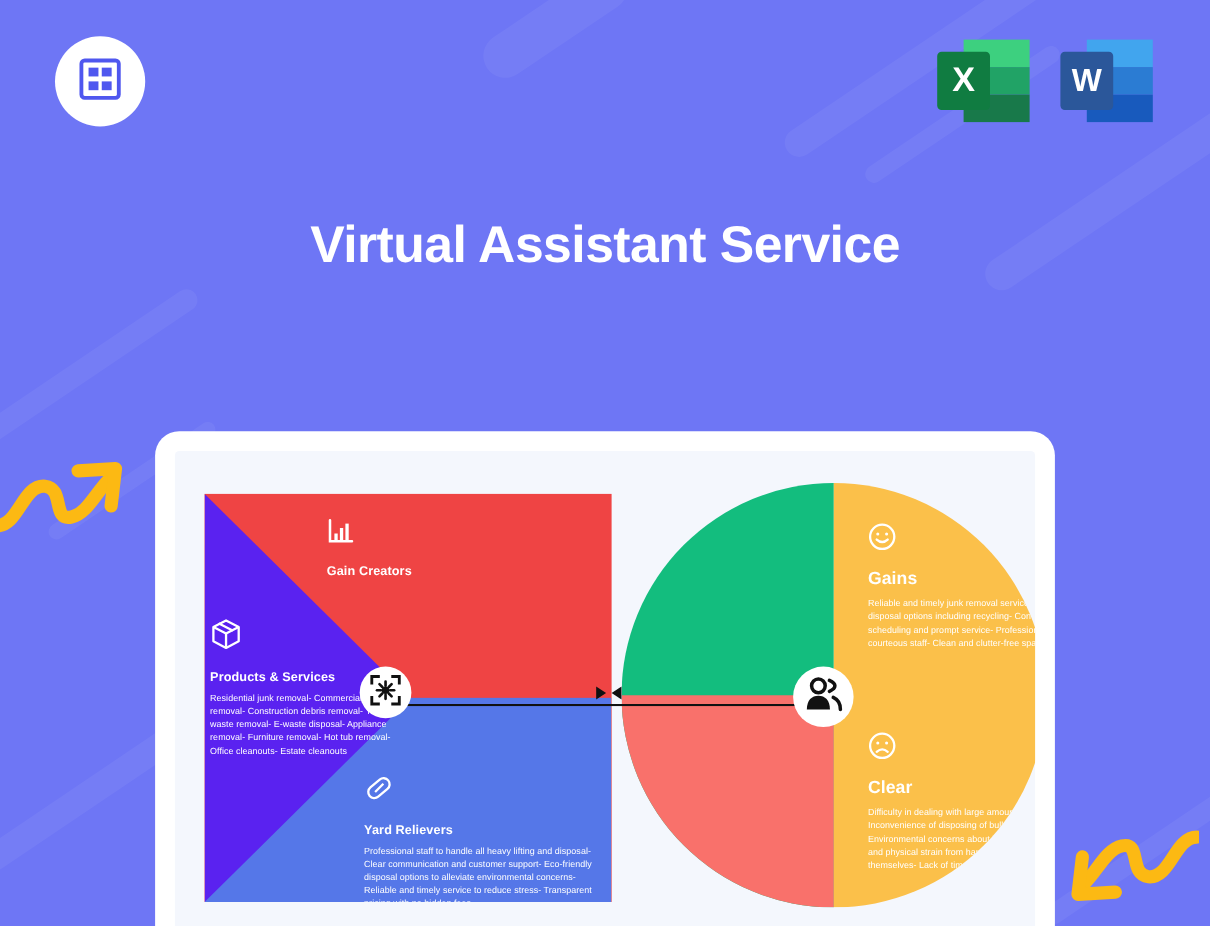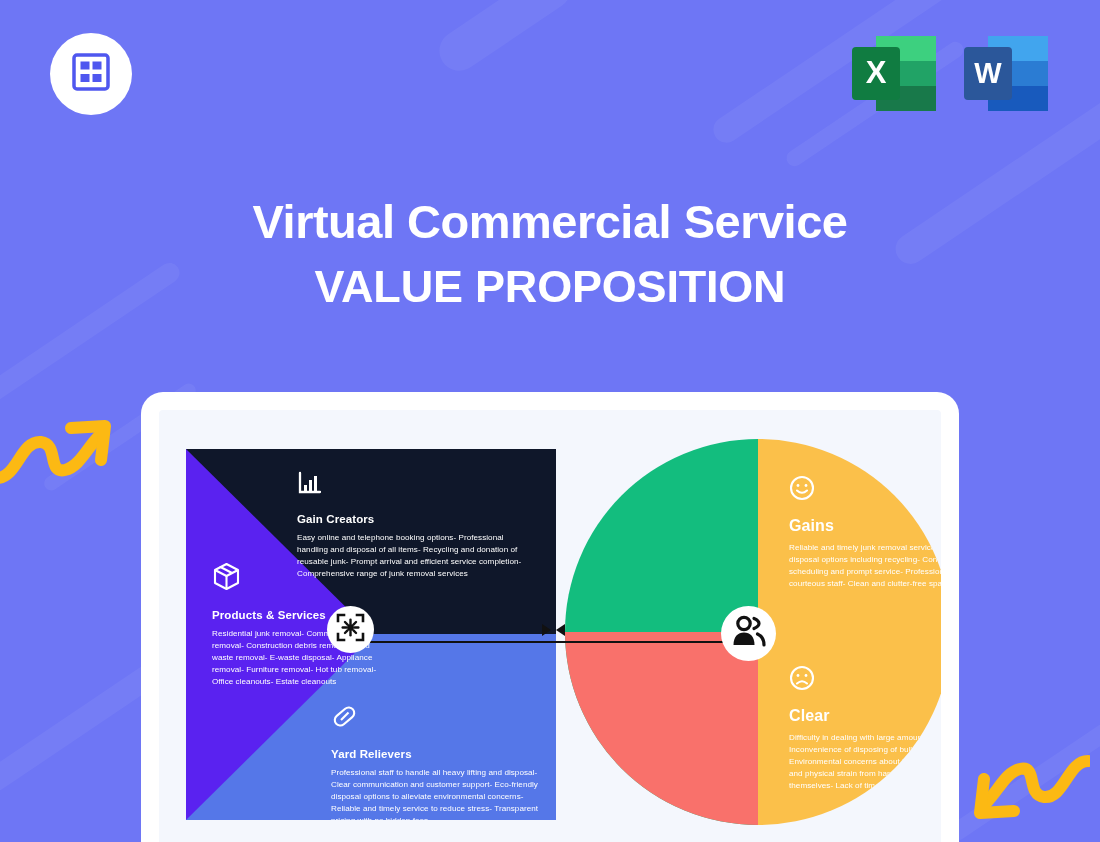--- a/index.html
+++ b/index.html
@@ -56,41 +56,41 @@
     background:#fff; border-radius:22px 22px 0 0; padding:18px;
   }
   .device-screen {
     width:100%; height:100%; background:#f4f7fd; border-radius:4px 4px 0 0;
     position:relative; overflow:hidden;
   }
 
   
   .value-square {
     position:absolute; left:27px; top:39px; width:370px; height:371px;
-    background:#0f172a; overflow:hidden;
+    background:#ef4444; overflow:hidden;
   }
   .vs-tri-purple {
     position:absolute; left:0; top:0; width:0; height:0;
     border-left:188px solid #5a22f0;
     border-top:186px solid transparent;
     border-bottom:186px solid transparent;
   }
   .vs-bottom-blue {
     position:absolute; left:0; bottom:0; width:370px; height:186px;
     background:#5577e8;
     clip-path:polygon(188px 0, 370px 0, 370px 186px, 0 186px);
   }
 
   .vs-block { position:absolute; }
   .vs-icon { display:block; margin-bottom:14px; }
   .vs-title { color:#fff; font-size:11.5px; font-weight:bold; margin-bottom:7px; letter-spacing:.1px; }
   .vs-body  { color:#fff; font-size:8.1px; line-height:1.48; letter-spacing:.05px; }
 
   .blk-gain      { left:111px; top:21px;  width:236px; }
-  .blk-products  { left:5px;   top:113px; width:176px;margin-left:21px; }
+  .blk-products  { left:5px;   top:113px; width:176px; }
   .blk-relievers { left:145px; top:254px; width:210px; }
 
   
   .profile-circle {
     position:absolute; left:406px; top:29px; width:386px; height:386px;
     border-radius:50%; overflow:hidden;
   }
   .seg { position:absolute; left:0; top:0; width:100%; height:100%; }
   .seg-green  { background:#13bd7e; clip-path:polygon(50% 50%, 50% 0, 0 0, 0 100%, 50% 100%); }
   .seg-red    { background:#f9716b; clip-path:polygon(50% 50%, 50% 100%, 0 100%, 0 50%); }
@@ -159,22 +159,21 @@
       <rect x="26" y="2" width="60" height="25" fill="#41a5ee"></rect>
       <rect x="26" y="27" width="60" height="25" fill="#2b7cd3"></rect>
       <rect x="26" y="52" width="60" height="25" fill="#185abd"></rect>
       <rect x="2" y="13" width="48" height="53" rx="4" fill="#2b579a"></rect>
       <text x="26" y="49" font-family="'Liberation Sans',sans-serif" font-size="29" font-weight="bold" fill="#fff" text-anchor="middle">W</text>
     </svg>
   </span>
 </div>
 
 <div class="title-block">
-  <div class="title-main">Virtual Commercial Service</div>
-  <div class="title-sub">VALUE PROPOSITION</div>
+  <div class="title-main">Virtual Assistant Service</div>
 </div>
 
 <span class="squiggle tl">
   <svg width="125" height="78" viewBox="0 0 125 78">
     <path d="M2 70 C22 70 26 32 46 34 C64 36 52 66 70 62 C84 59 92 40 104 28" fill="none" stroke="#fcb913" stroke-width="12" stroke-linecap="round" stroke-linejoin="round"></path>
     <path d="M76 20 L110 18 L106 52" fill="none" stroke="#fcb913" stroke-width="12" stroke-linecap="round" stroke-linejoin="round"></path>
   </svg>
 </span>
 <span class="squiggle br">
   <svg width="125" height="78" viewBox="0 0 125 78">
@@ -195,21 +194,20 @@
       <div class="vs-block blk-gain">
         <span class="vs-icon">
           <svg width="25" height="25" viewBox="0 0 25 25">
             <path d="M3 3 V22 H23" fill="none" stroke="#fff" stroke-width="2.3" stroke-linecap="round"></path>
             <rect x="7" y="15" width="3" height="6" fill="#fff"></rect>
             <rect x="12" y="10" width="3" height="11" fill="#fff"></rect>
             <rect x="17" y="6" width="3" height="15" fill="#fff"></rect>
           </svg>
         </span>
         <div class="vs-title">Gain Creators</div>
-        <div class="vs-body">Easy online and telephone booking options- Professional handling and disposal of all items- Recycling and donation of reusable junk- Prompt arrival and efficient service completion- Comprehensive range of junk removal services</div>
       </div>
 
       <div class="vs-block blk-products">
         <span class="vs-icon">
           <svg width="29" height="29" viewBox="0 0 29 29">
             <path d="M14.5 2 L26 8 L26 21 L14.5 27 L3 21 L3 8 Z" fill="none" stroke="#fff" stroke-width="2.1" stroke-linejoin="round"></path>
             <path d="M3 8 L14.5 14 L26 8" fill="none" stroke="#fff" stroke-width="2.1" stroke-linejoin="round"></path>
             <path d="M14.5 14 L14.5 27" fill="none" stroke="#fff" stroke-width="2.1"></path>
             <path d="M8.5 5 L20 11" fill="none" stroke="#fff" stroke-width="2.1" stroke-linecap="round"></path>
           </svg>

